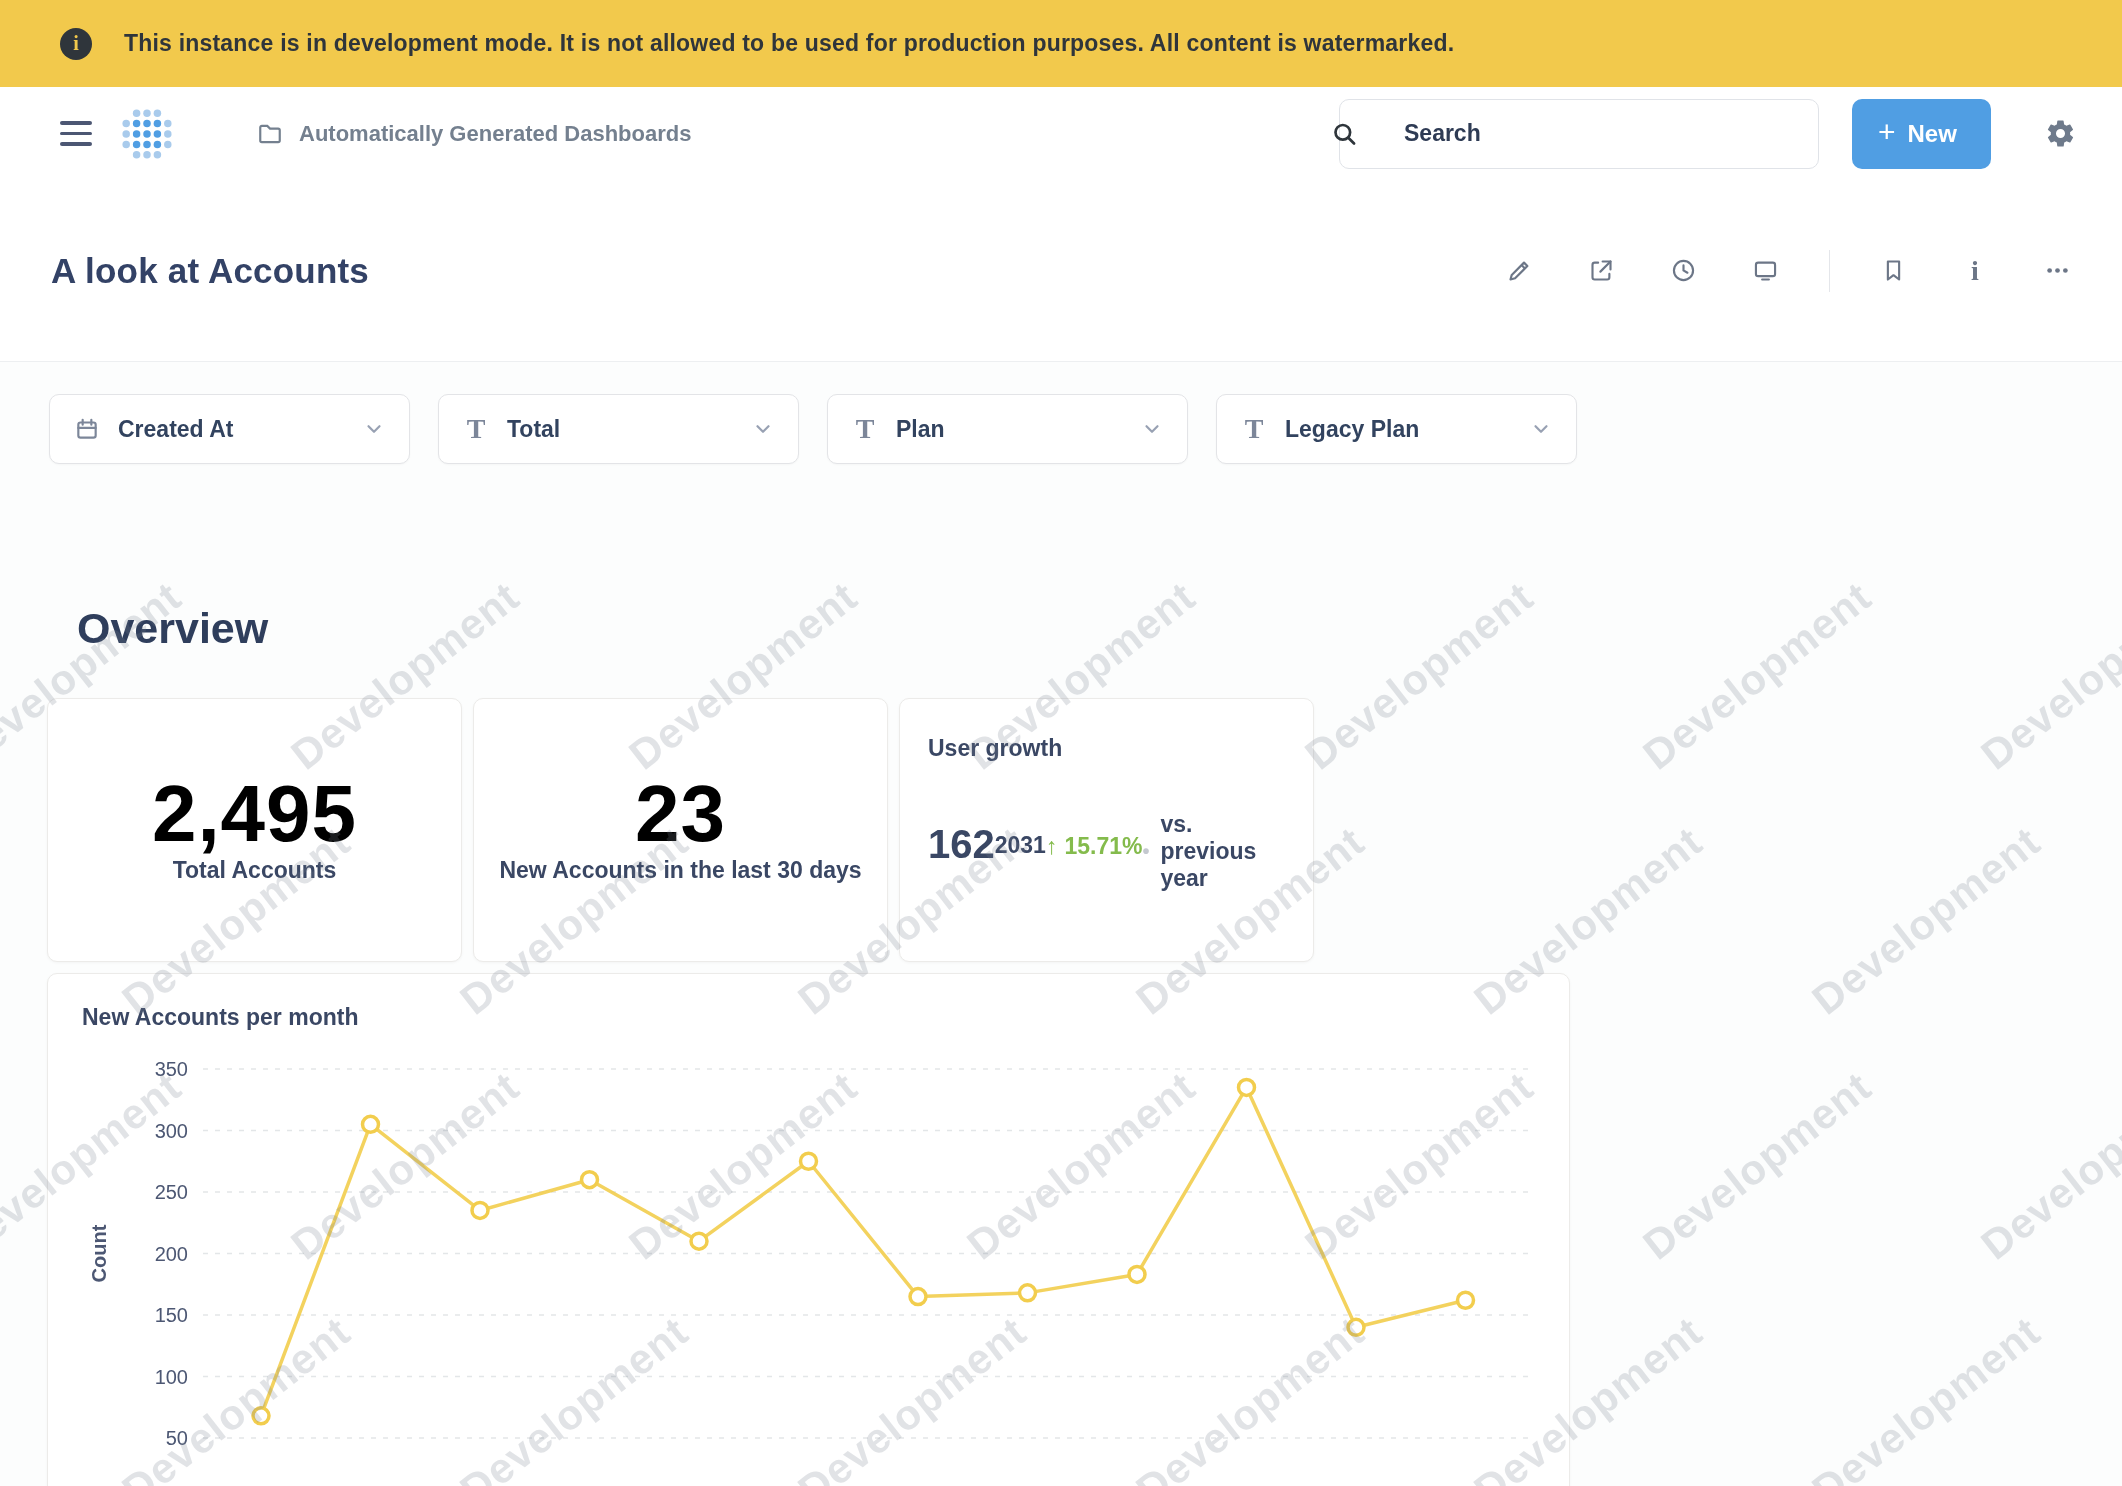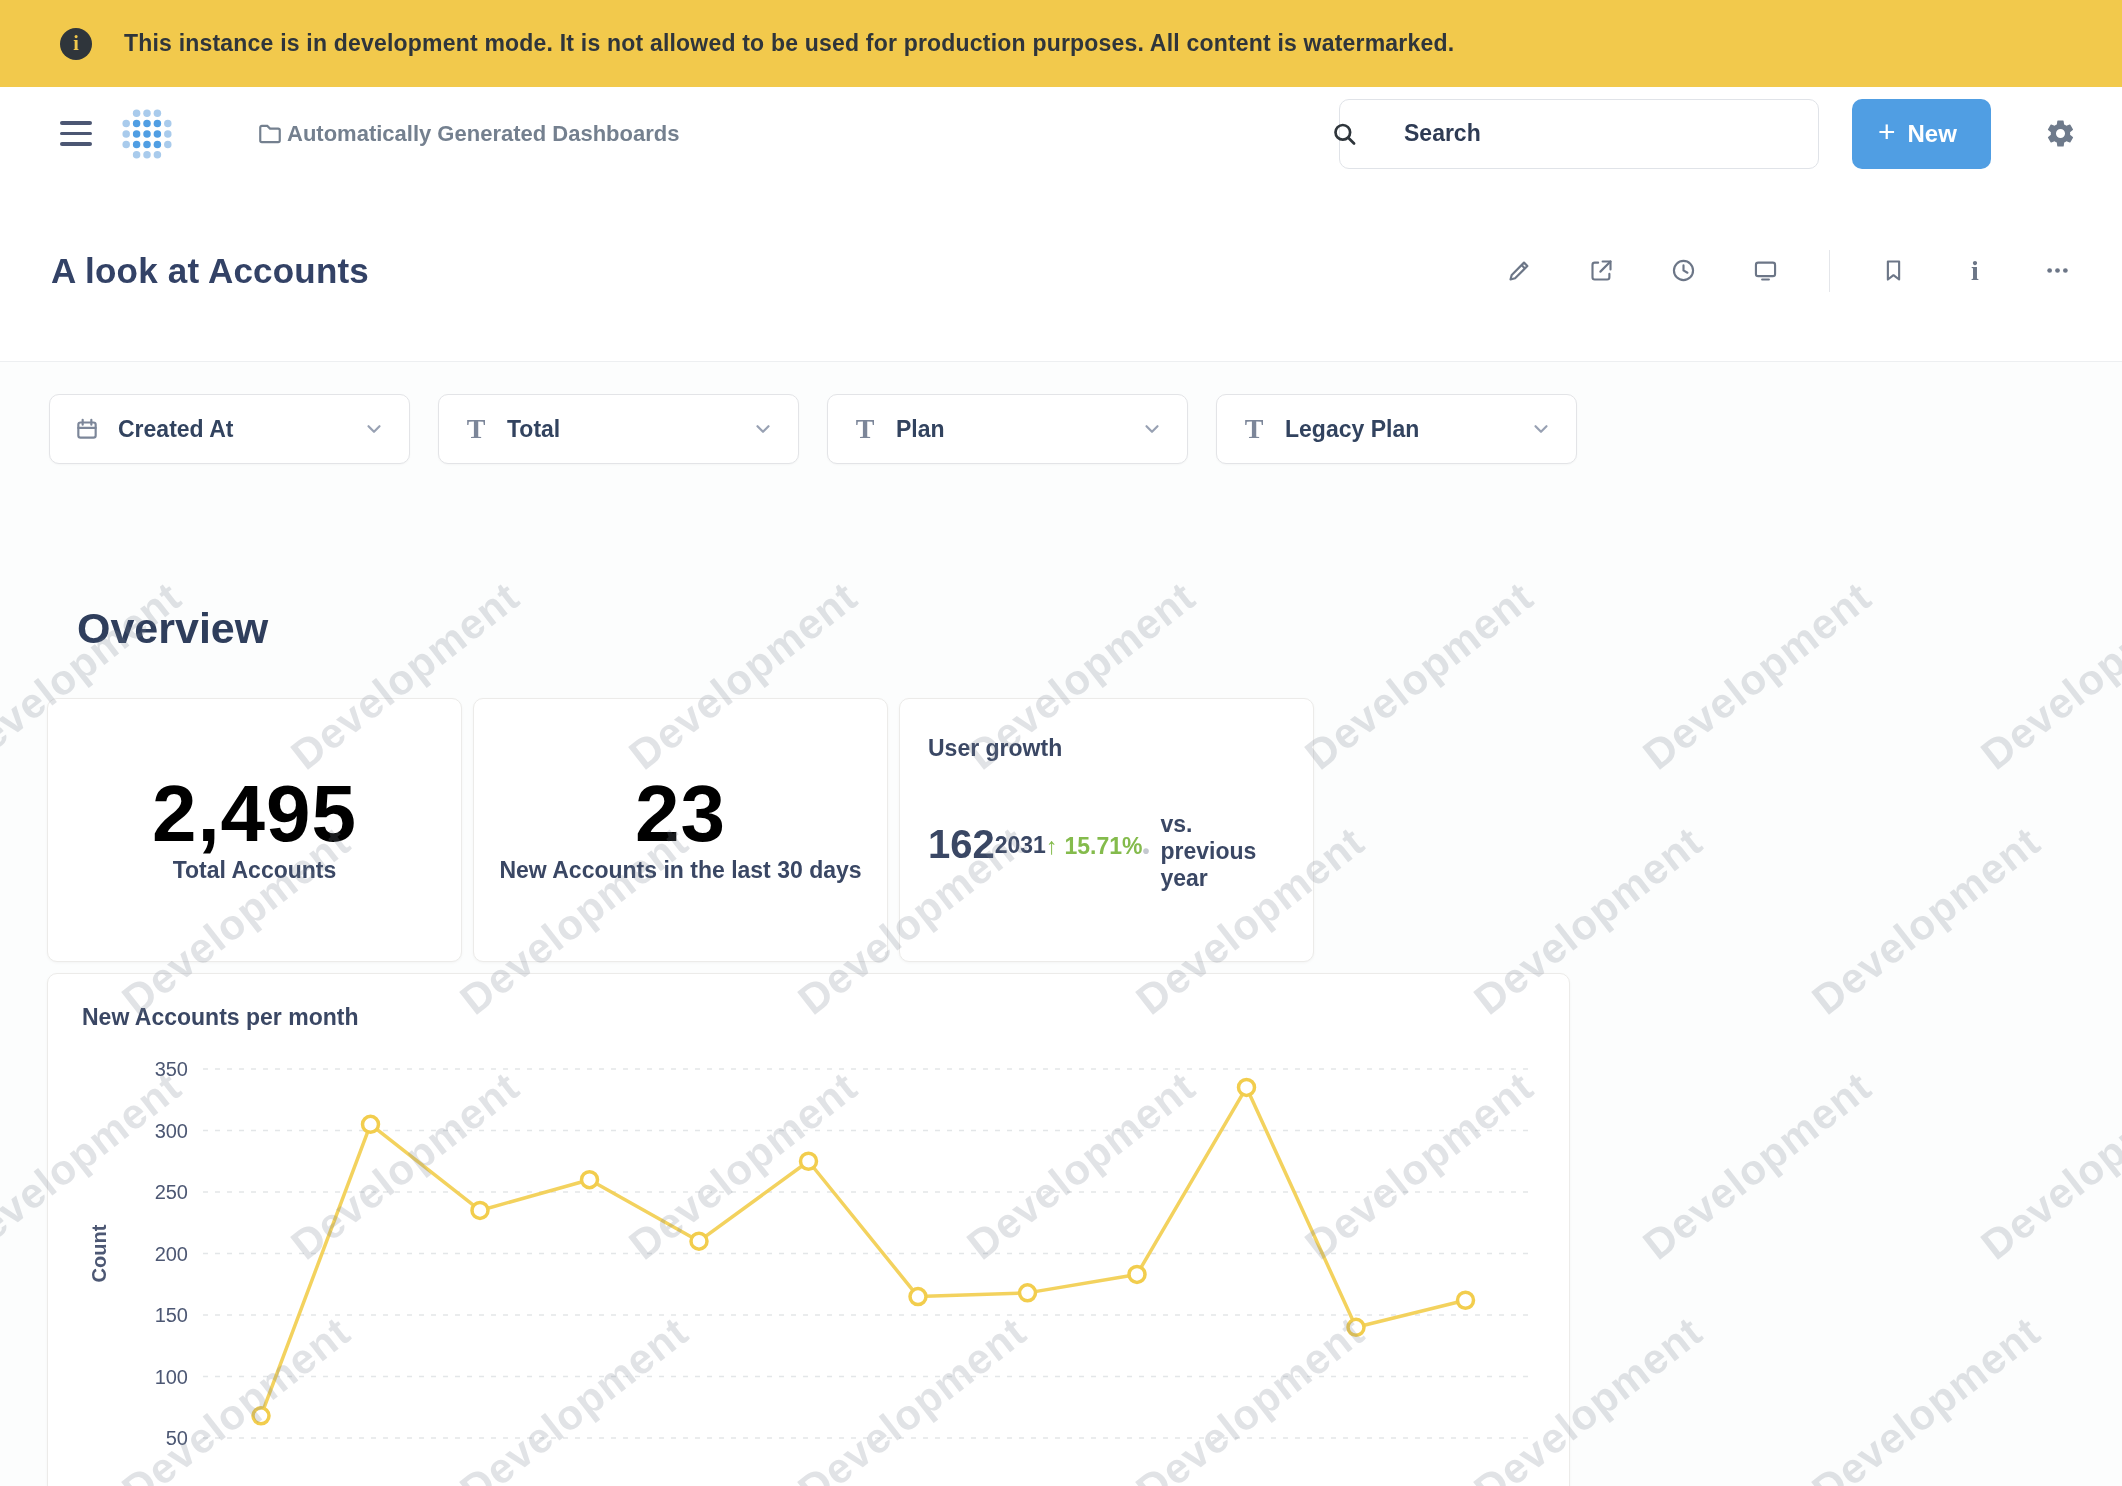--- a/index.html
+++ b/index.html
@@ -13,21 +13,21 @@
     padding:0 40px 0 60px;box-sizing:border-box;gap:32px;}
   .info-badge{width:32px;height:32px;border-radius:50%;background:#2F353B;color:var(--banner-bg,#F2C94C);
     display:flex;align-items:center;justify-content:center;font-weight:700;font-size:20px;
     font-family:"Liberation Serif",serif;flex:0 0 auto;}
   .banner-text{font-size:23px;font-weight:700;color:#2F353B;letter-spacing:.2px;}
   
   .topbar{height:93px;display:flex;align-items:center;padding:0 46px 0 60px;box-sizing:border-box;background:#fff;}
   .hamburger{width:32px;display:flex;flex-direction:column;gap:7px;background:none;border:none;padding:0;cursor:pointer;}
   .hamburger span{height:3.5px;background:#4C5773;border-radius:2px;}
   .logo{margin-left:27px;width:56px;height:56px;display:flex;align-items:center;justify-content:center;cursor:pointer;}
-  .breadcrumb{margin-left:82px;display:flex;align-items:center;gap:4px;color:#74808F;
+  .breadcrumb{margin-left:82px;display:flex;align-items:center;gap:16px;color:#74808F;
     font-size:22px;font-weight:600;cursor:pointer;justify-content:space-between;}
   .search{margin-left:auto;width:480px;height:70px;position:relative;padding-left:28px;}
   .search input{width:100%;height:100%;box-sizing:border-box;border:1.5px solid #E0E3E8;border-radius:10px;
     padding:0 20px 0 64px;font-size:23px;font-weight:700;color:#2E3B54;font-family:inherit;background:#fff;outline:none;}
   .search input::placeholder{color:#2E3B54;opacity:1;font-weight:700;}
   .search .mag{position:absolute;left:20px;top:50%;transform:translateY(-50%);pointer-events:none;}
   .new-btn{margin-left:33px;height:70px;min-width:139px;padding:0 26px;background:var(--accent-blue,#509EE3);
     color:#fff;border:none;border-radius:10px;font-size:24px;font-weight:600;display:flex;align-items:center;
     gap:12px;font-family:inherit;cursor:pointer;}
   .new-btn .plus{font-size:30px;font-weight:400;line-height:1;margin-top:-3px;}

